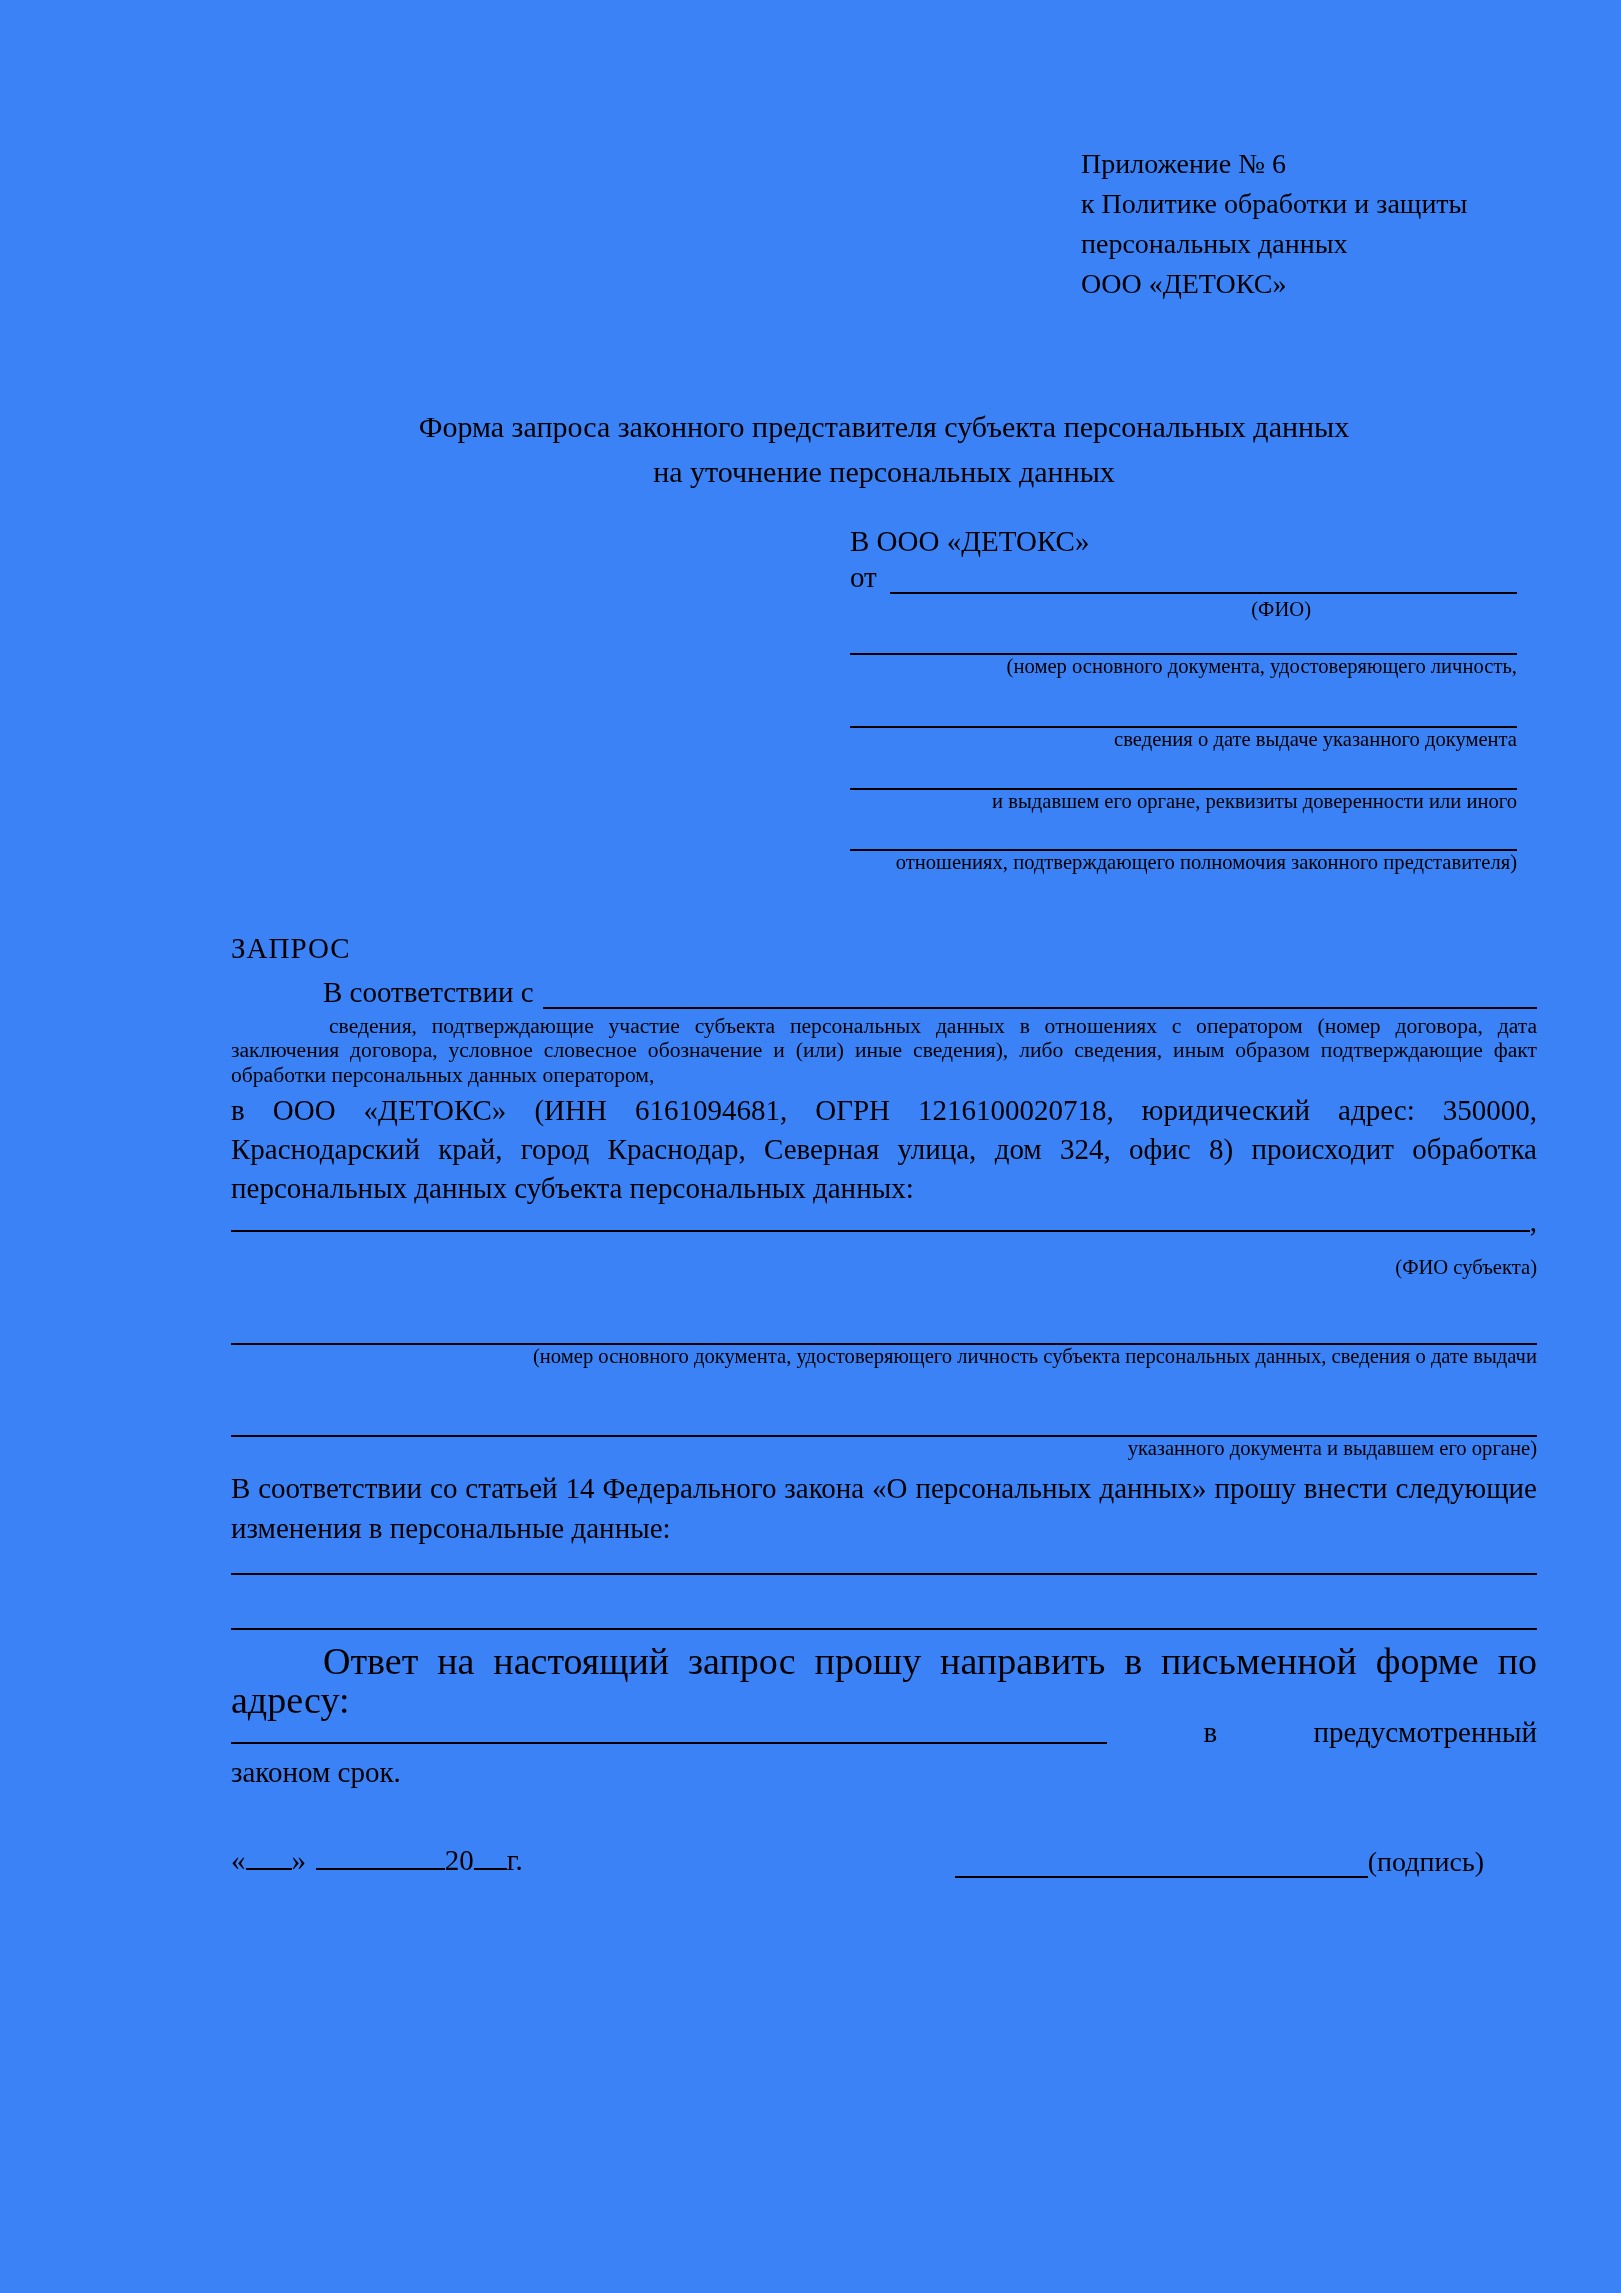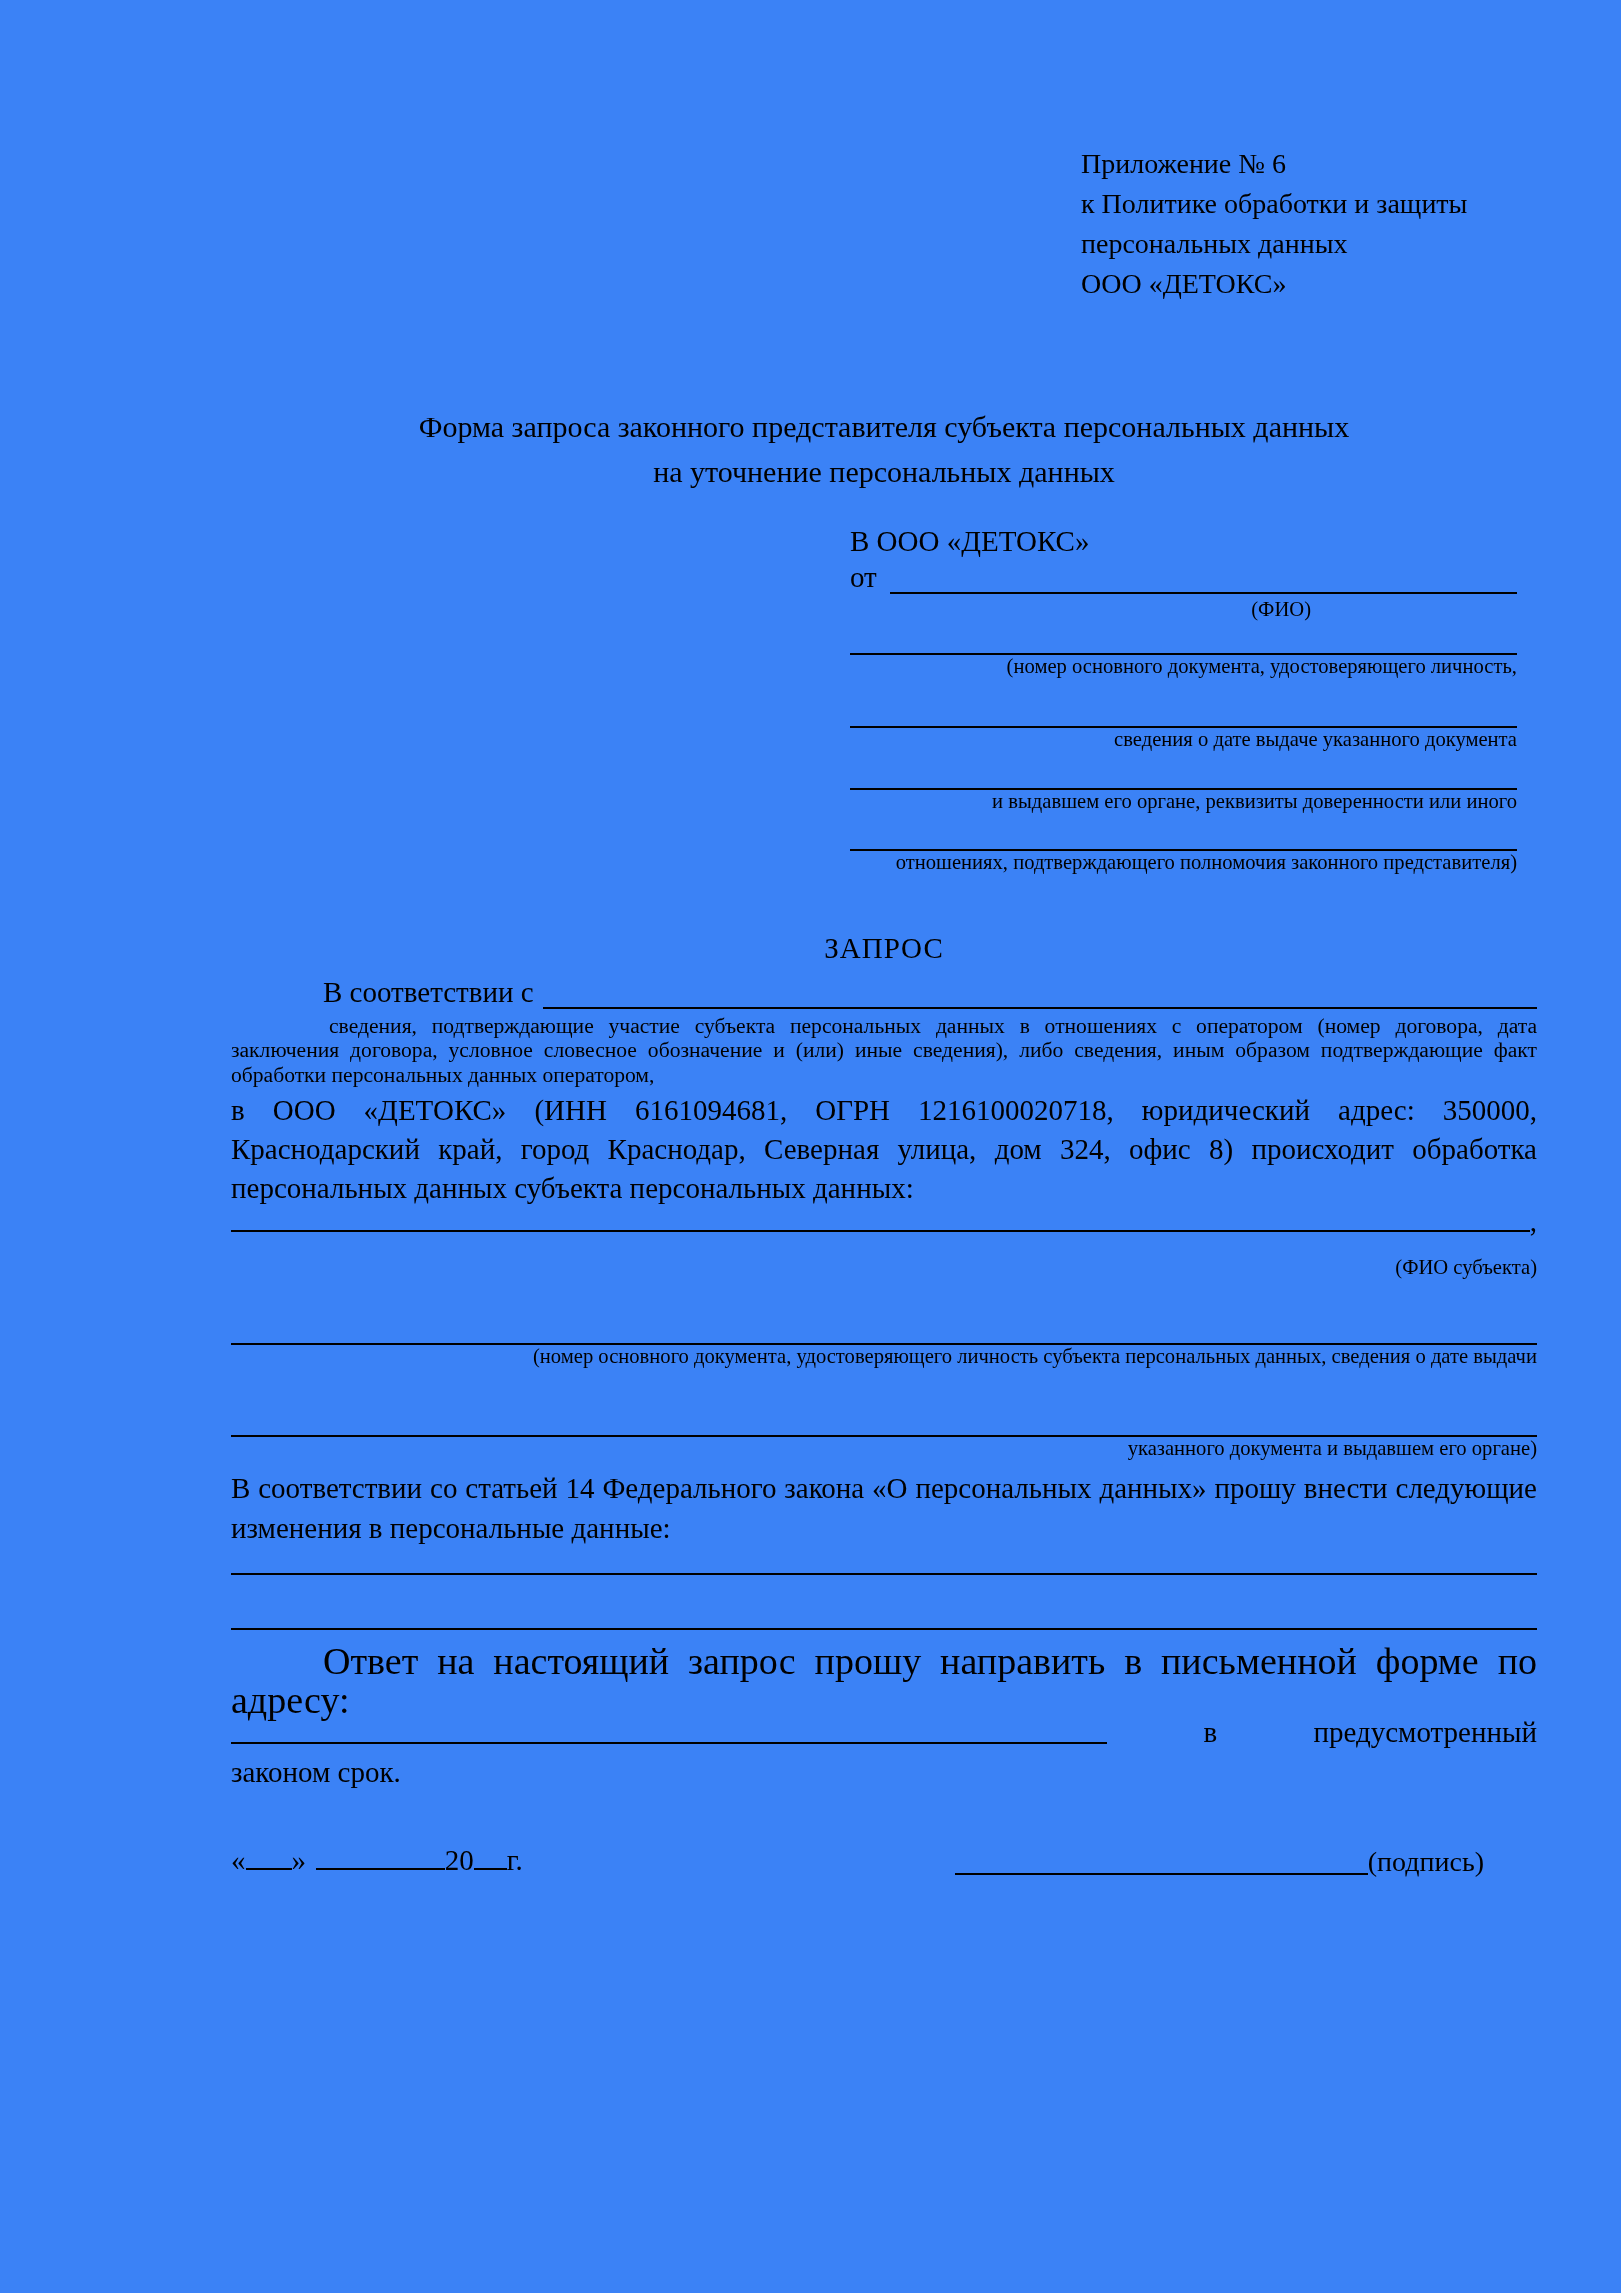--- a/index.html
+++ b/index.html
@@ -50,21 +50,21 @@
   .cap { font-size: 20.6px; line-height: 23.5px; text-align: right; }
   .cap-fio { margin-top: 3.9px; padding-right: 206px; }
 
   .addr-field .line { border-bottom: 2px solid #000; height: 27.4px; }
   .addr-field .line.g1 { margin-top: 5.9px; }
   .addr-field .line.g2 { margin-top: 22.5px; }
   .addr-field .line.g3 { margin-top: 10.8px; }
 
   .request-heading {
     margin-top: 57px;
-    text-align: center;
+    text-align: left;
     font-size: 29px;
     line-height: 33px;
     letter-spacing: 1px;
   }
 
   .leadin-row { display: flex; align-items: flex-end; margin-top: 10.8px; height: 33px; font-size: 29px; }
   .leadin-row .lead-text { line-height: 33px; padding-left: 92px; padding-right: 9.8px; white-space: nowrap; }
   .leadin-row .uline { height: 29px; border-bottom: 2.9px solid #000; }
 
   .note {
@@ -117,21 +117,21 @@
     justify-content: space-between;
     align-items: flex-end;
     font-size: 29px;
     line-height: 35px;
   }
   .date-group { white-space: nowrap; }
   .u { display: inline-block; border-bottom: 2px solid #000; height: 25.5px; vertical-align: baseline; }
   .u-day { width: 46px; }
   .u-month { width: 129px; margin-left: 9.8px; }
   .u-year { width: 33px; }
-  .sig-group { display: flex; align-items: center; margin-right: 53px; }
+  .sig-group { display: flex; align-items: flex-end; margin-right: 53px; }
   .sig-group .sig-line { width: 413px; height: 25.5px; border-bottom: 2px solid #000; }
   .sig-group .sig-cap { font-size: 28px; line-height: 33px; }
 </style>
 </head>
 <body>
 
 <div class="page">
 
   <div class="header-block">
     <div>Приложение № 6</div>

